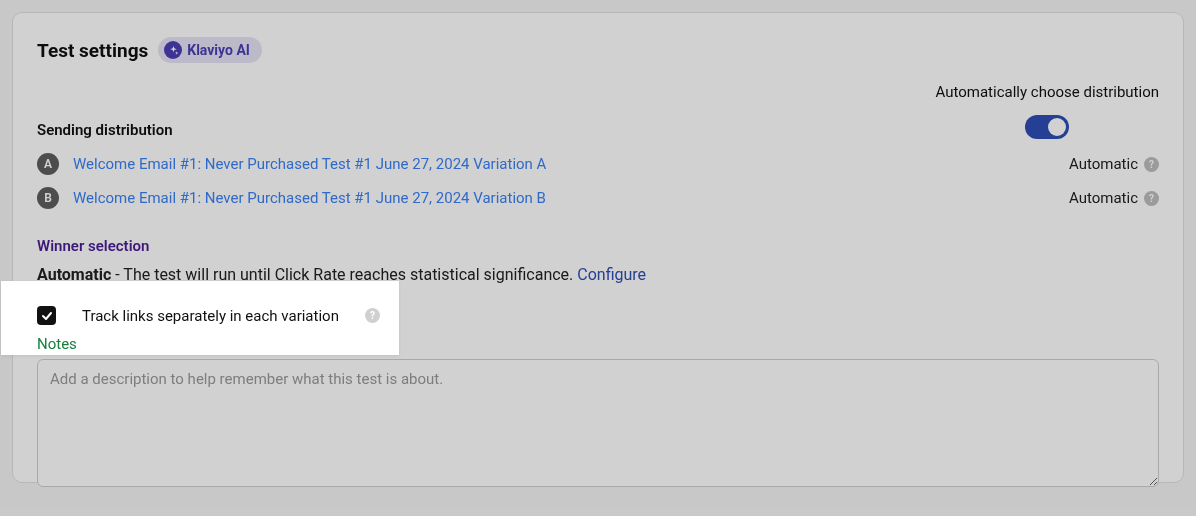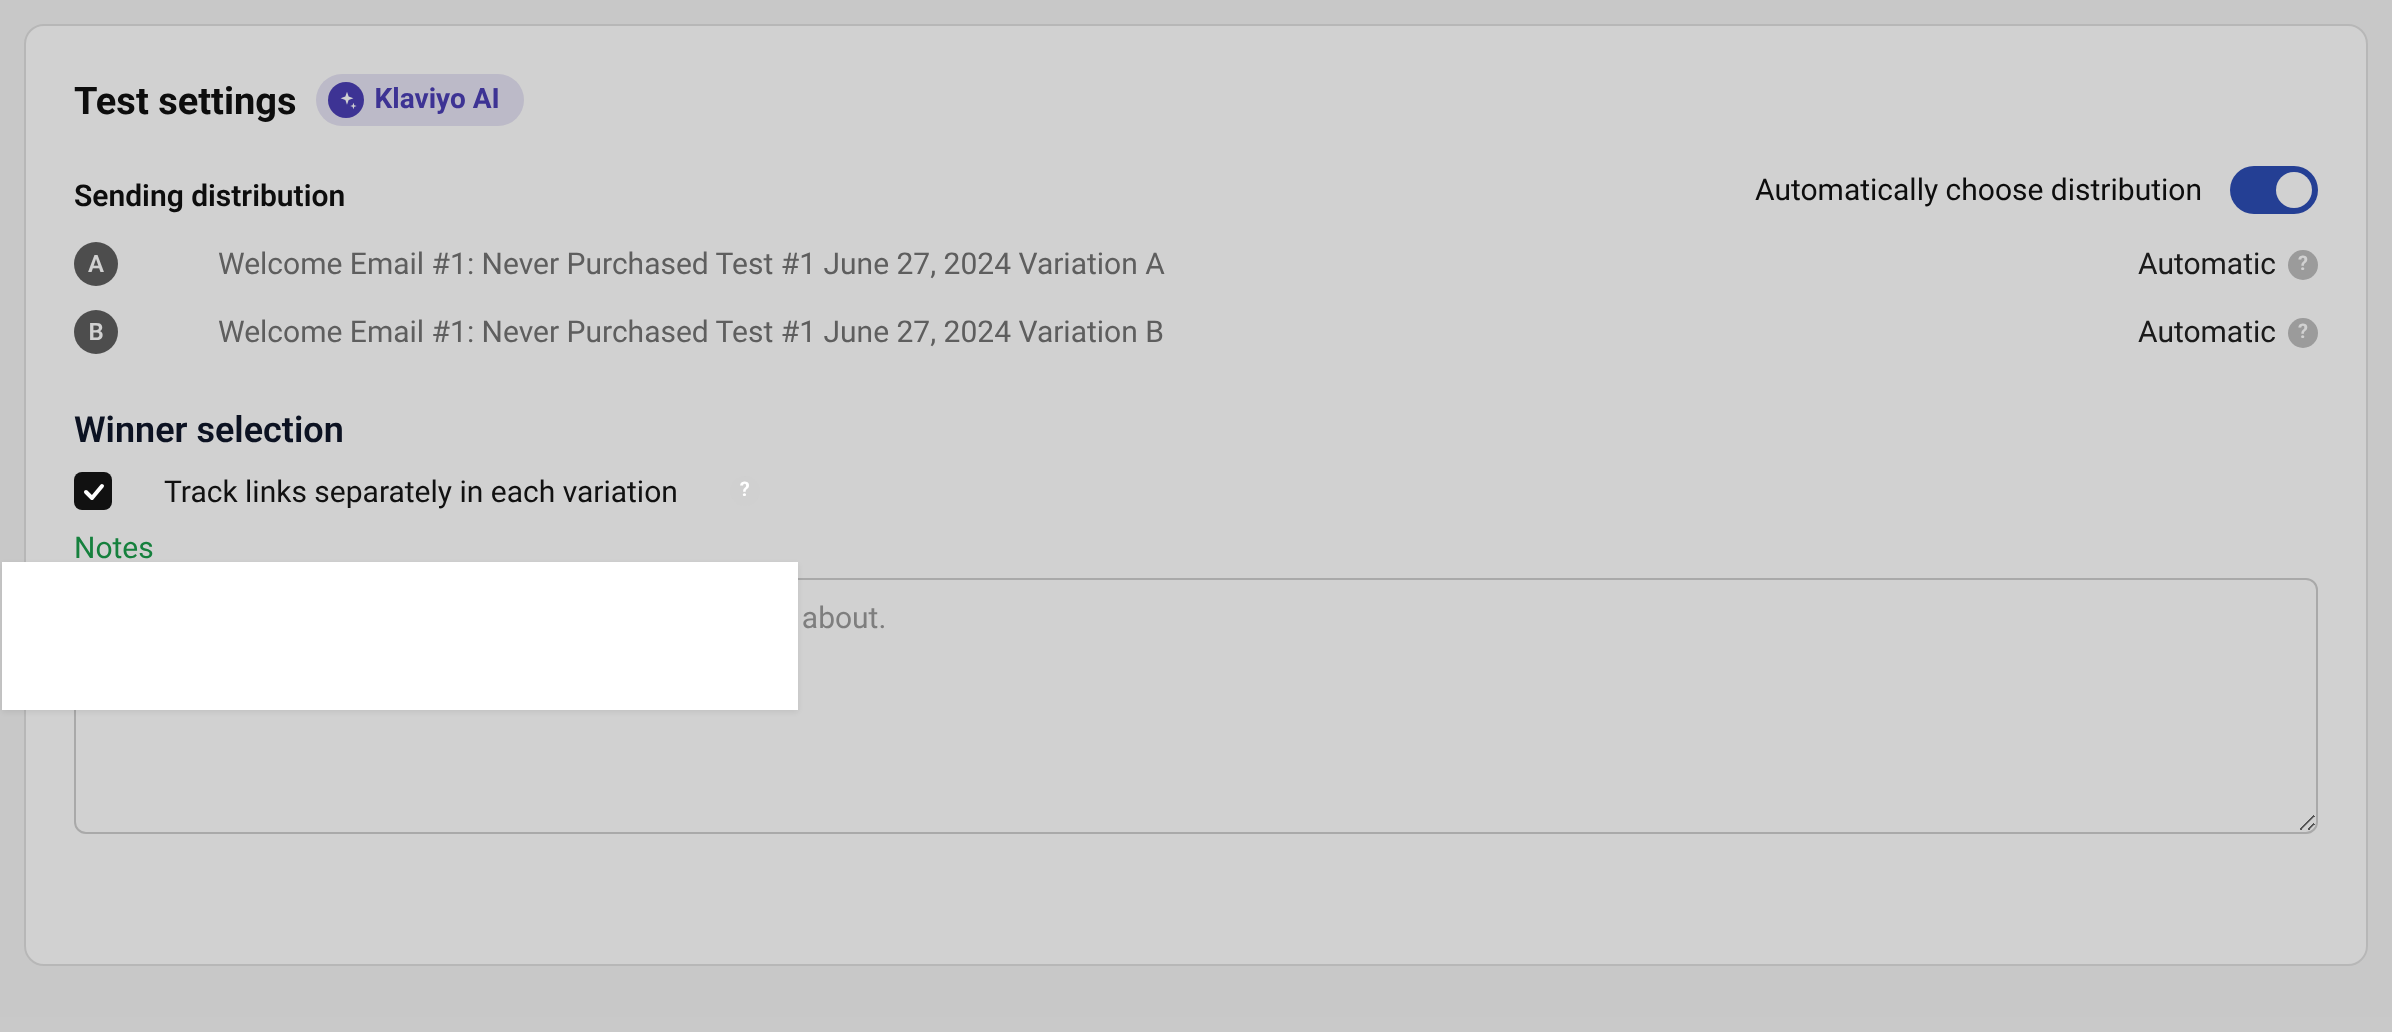--- a/index.html
+++ b/index.html
@@ -67,20 +67,21 @@
     }
     .section-label {
       font-size: 15px;
       font-weight: 600;
       color: #111;
     }
     .auto-choose {
       display: flex;
       align-items: center;
       gap: 14px;
+      flex-direction: column;
     }
     .auto-choose-label {
       font-size: 15px;
       color: #111;
     }
     .toggle {
       width: 44px;
       height: 24px;
       background: #2d4db5;
       border-radius: 12px;
@@ -114,22 +115,21 @@
       background: #5f5f5f;
       color: #fff;
       font-size: 12px;
       font-weight: 600;
       display: flex;
       align-items: center;
       justify-content: center;
     }
     .variation-name {
       font-size: 15px;
-      color: #737373;
-      margin-left: 36px;
+      color: #3b82f6;
     }
     .variation-right {
       display: flex;
       align-items: center;
       gap: 6px;
       font-size: 15px;
       color: #222;
     }
     .help-icon {
       width: 15px;
@@ -141,23 +141,23 @@
       font-weight: 700;
       display: inline-flex;
       align-items: center;
       justify-content: center;
       cursor: pointer;
     }
     .winner-section {
       margin-top: 28px;
     }
     .winner-label {
-      font-size: 18px;
+      font-size: 15px;
       font-weight: 600;
-      color: #0f172a;
+      color: #4c1d95;
       margin-bottom: 10px;
     }
     .winner-desc {
       font-size: 16px;
       color: #222;
       margin-bottom: 22px;
     }
     .winner-desc strong { font-weight: 700; }
     .configure-link {
       color: #2d4db5;
@@ -274,20 +274,23 @@
       <div class="variation-name">Welcome Email #1: Never Purchased Test #1 June 27, 2024 Variation B</div>
     </div>
     <div class="variation-right">
       <span>Automatic</span>
       <span class="help-icon">?</span>
     </div>
   </div>
 
   <div class="winner-section">
     <div class="winner-label">Winner selection</div>
+    <div class="winner-desc">
+      <strong>Automatic</strong><span> - The test will run until Click Rate reaches statistical significance. </span><span class="configure-link">Configure</span>
+    </div>
   </div>
 
   <div class="track-row">
     <div class="checkbox">
       <svg width="12" height="12" viewBox="0 0 24 24" fill="none" stroke="#fff" stroke-width="4" stroke-linecap="round" stroke-linejoin="round">
           <polyline points="4 12 10 18 20 6"></polyline>
         </svg>
     </div>
     <span class="track-label">Track links separately in each variation</span>
     <span class="help-icon-inline">?</span>

